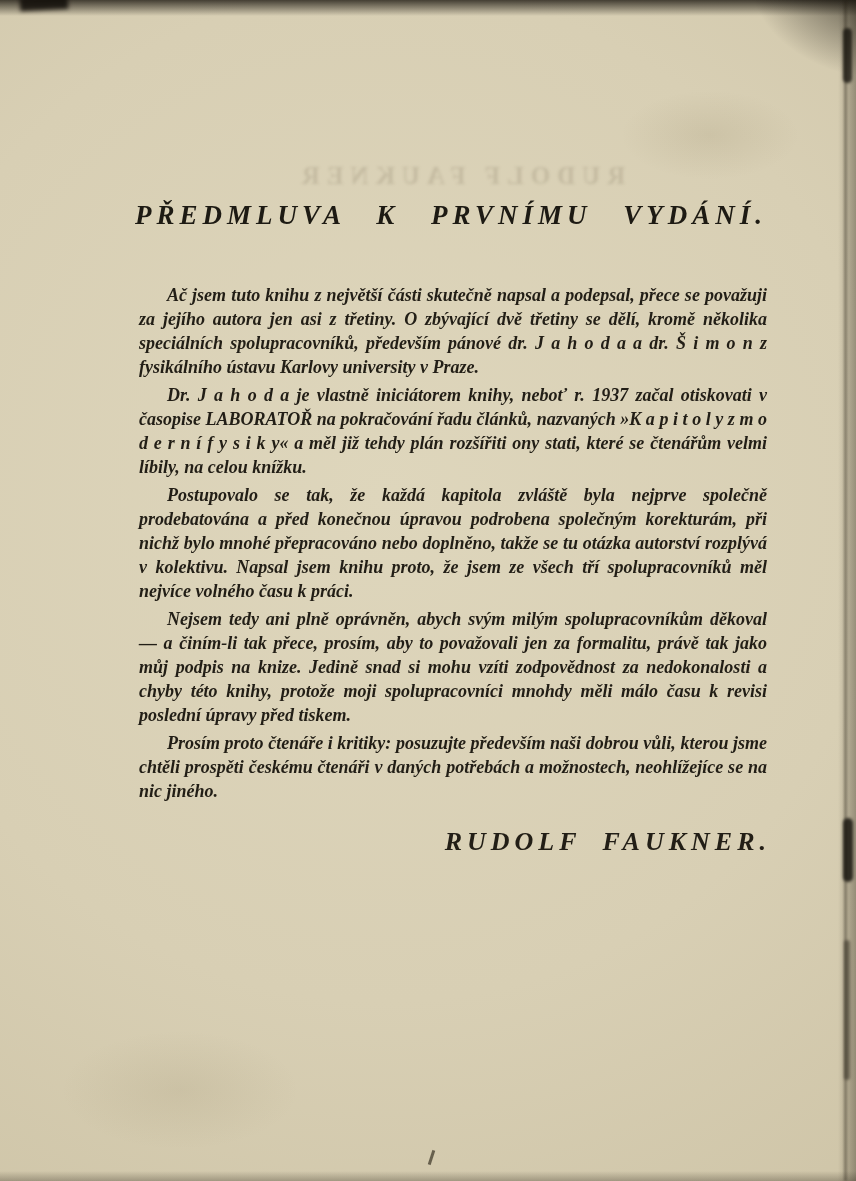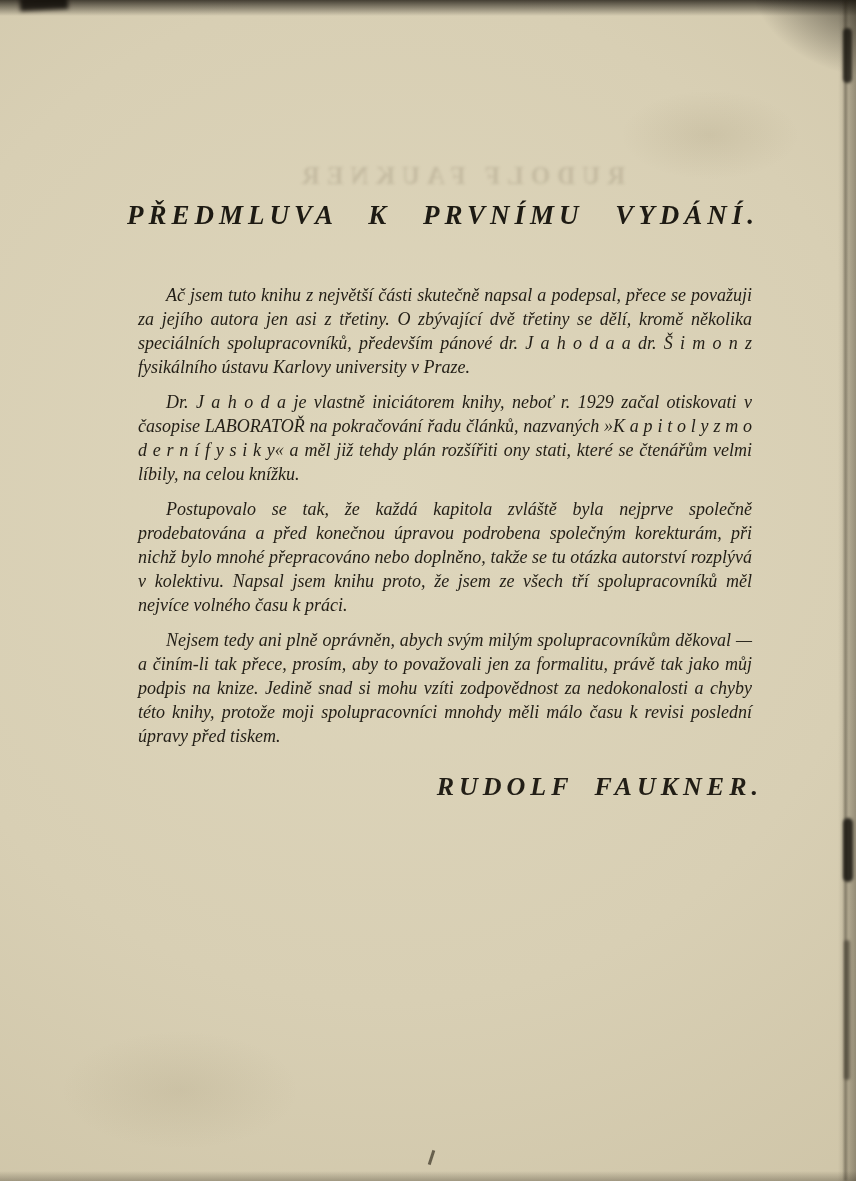--- a/index.html
+++ b/index.html
@@ -84,40 +84,40 @@
     letter-spacing: 7px;
     color: rgba(70,58,34,0.14);
     transform: scaleX(-1);
     filter: blur(1.6px);
     user-select: none;
   }
 
   
   .content {
     position: absolute;
-    left: 127px;
+    left: 135px;
     top: 200px;
     width: 636px;
   }
   .title {
     margin: 0 0 52px 0;
     font-size: 27px;
     font-weight: 700;
     font-style: italic;
     letter-spacing: 5px;
     word-spacing: 20px;
     white-space: nowrap;
     color: #1d1a13;
   }
   .body-text p {
-    margin: 11px;
+    margin: 4px;
     text-indent: 28px;
     font-size: 18px;
     line-height: 24px;
-    font-weight: 400;
+    font-weight: 700;
     font-style: italic;
     text-align: justify;
     color: #221e16;
   }
   .dateline {
     margin: 28px 0 0 0;
     text-indent: 20px;
     font-size: 18px;
     font-weight: 700;
     font-style: italic;
@@ -154,22 +154,23 @@
   <div class="stain-1"></div>
   <div class="stain-2"></div>
 
   <div class="showthrough">RUDOLF FAUKNER</div>
 
   <div class="content">
     <h1 class="title">PŘEDMLUVA  K  PRVNÍMU  VYDÁNÍ.</h1>
 
     <div class="body-text">
       <p>Ač jsem tuto knihu z největší části skutečně napsal a podepsal, přece se považuji za jejího autora jen asi z třetiny. O zbývající dvě třetiny se dělí, kromě několika speciálních spolupracovníků, především pánové dr. J a h o d a  a  dr. Š i m o n  z fysikálního ústavu Karlovy university v Praze.</p>
-      <p>Dr. J a h o d a  je vlastně iniciátorem knihy, neboť r. 1929 začal otiskovati v časopise LABORATOŘ na pokračování řadu článků, nazvaných »K a p i t o l y  z  m o d e r n í  f y s i k y«  a měl již tehdy plán rozšířiti ony stati, které se čtenářům velmi líbily, na celou knížku.</p>
+      <p>Dr. J a h o d a  je vlastně iniciátorem knihy, neboť r. 1937 začal otiskovati v časopise LABORATOŘ na pokračování řadu článků, nazvaných »K a p i t o l y  z  m o d e r n í  f y s i k y«  a měl již tehdy plán rozšířiti ony stati, které se čtenářům velmi líbily, na celou knížku.</p>
       <p>Postupovalo se tak, že každá kapitola zvláště byla nejprve společně prodebatována a před konečnou úpravou podrobena společným korekturám, při nichž bylo mnohé přepracováno nebo doplněno, takže se tu otázka autorství rozplývá v kolektivu. Napsal jsem knihu proto, že jsem ze všech tří spolupracovníků měl nejvíce volného času k práci.</p>
       <p>Nejsem tedy ani plně oprávněn, abych svým milým spolupracovníkům děkoval — a činím-li tak přece, prosím, aby to považovali jen za formalitu, právě tak jako můj podpis na knize. Jedině snad si mohu vzíti zodpovědnost za nedokonalosti a chyby této knihy, protože moji spolupracovníci mnohdy měli málo času k revisi poslední úpravy před tiskem.</p>
+      <p>Prosím proto čtenáře i kritiky: posuzujte především naši dobrou vůli, kterou jsme chtěli prospěti českému čtenáři v daných potřebách a možnostech, neohlížejíce se na nic jiného.</p>
     </div>
 
 
     <p class="signature">RUDOLF FAUKNER.</p>
   </div>
 
 </div>
 
 </body></html>

